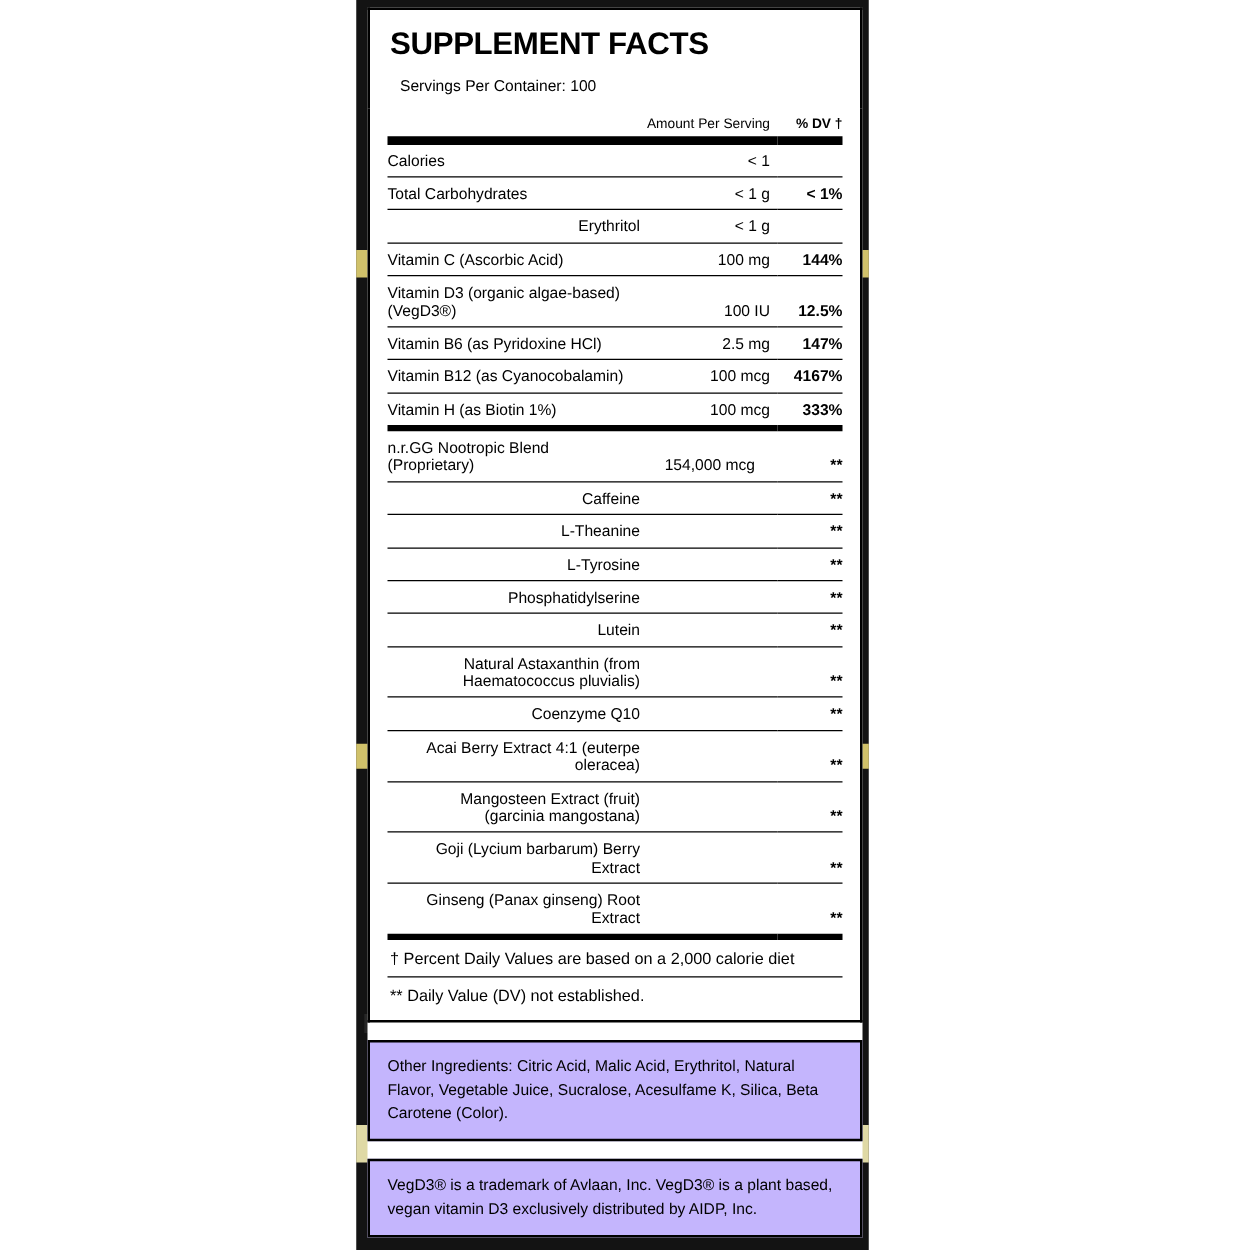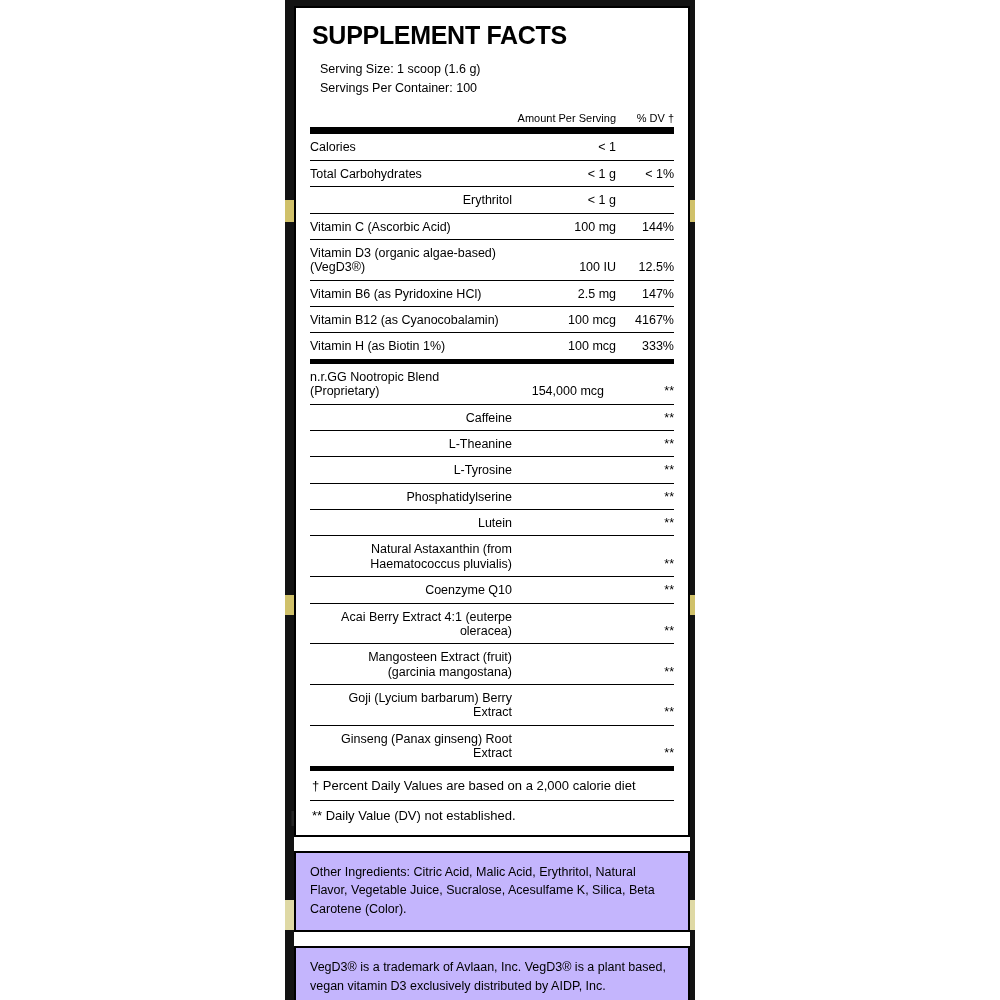--- a/index.html
+++ b/index.html
@@ -107,21 +107,21 @@
     font-size: 12.5px;
     color: #000;
   }
   table.sf td {
     padding: 6px 0 5px 0;
     vertical-align: bottom;
     line-height: 1.15;
   }
   .col-name { text-align: left; }
   .col-amt  { text-align: right; width: 92px; white-space: nowrap; padding-right: 6px !important; }
-  .col-dv   { text-align: right; width: 52px; white-space: nowrap; }
+  .col-dv   { text-align: right; width: 52px; white-space: nowrap; font-weight: bold; }
 
   tr.hdr td {
     border-bottom: 7px solid #000;
     font-size: 11px;
     padding-bottom: 3px;
   }
   tr.row td { border-bottom: 1px solid #000; }
   tr.row.thick td { border-bottom: 5px solid #000; }
   tr.row.blendhead td { border-bottom: 1px solid #000; }
   tr.row.last td { border-bottom: 5px solid #000; }
@@ -157,21 +157,20 @@
 <div class="backdrop"></div>
 <div class="backdrop-accent-a"></div>
 <div class="backdrop-accent-b"></div>
 <div class="backdrop-accent-c"></div>
 <div class="backdrop-text">ENERGY  FOCUS  CLARITY</div>
 
 <div class="panel">
 
   <div class="sf-header">
     <div class="sf-title">SUPPLEMENT FACTS</div>
-    <div class="sf-serving">Serving Size: 1 scoop (1.6 g)</div>
     <div class="sf-serving">Servings Per Container: 100</div>
   </div>
 
   <div class="sf-tablewrap">
     <table class="sf">
       <tbody id="tbody">
           <tr class="hdr">
             <td class="col-name"></td>
             <td class="col-amt">Amount Per Serving</td>
             <td class="col-dv">% DV †</td>

